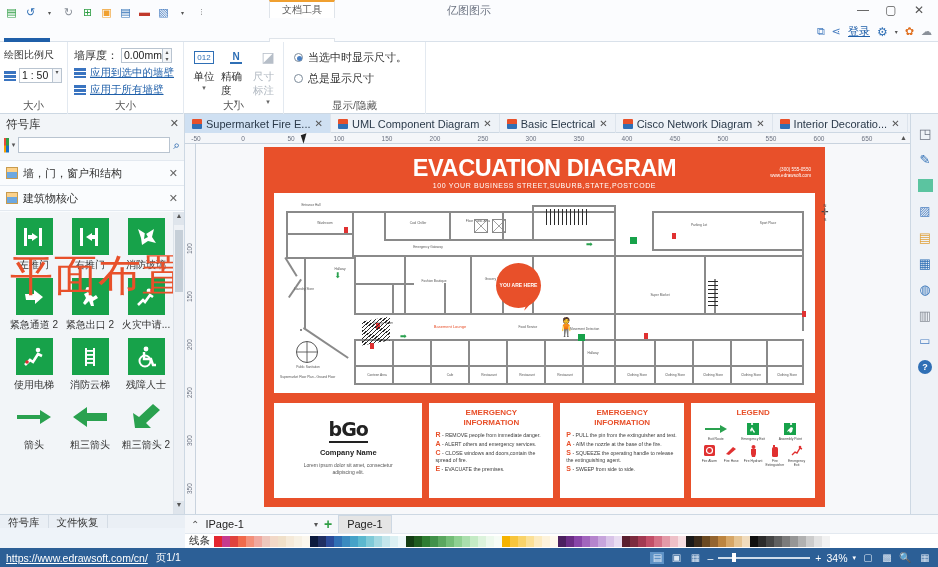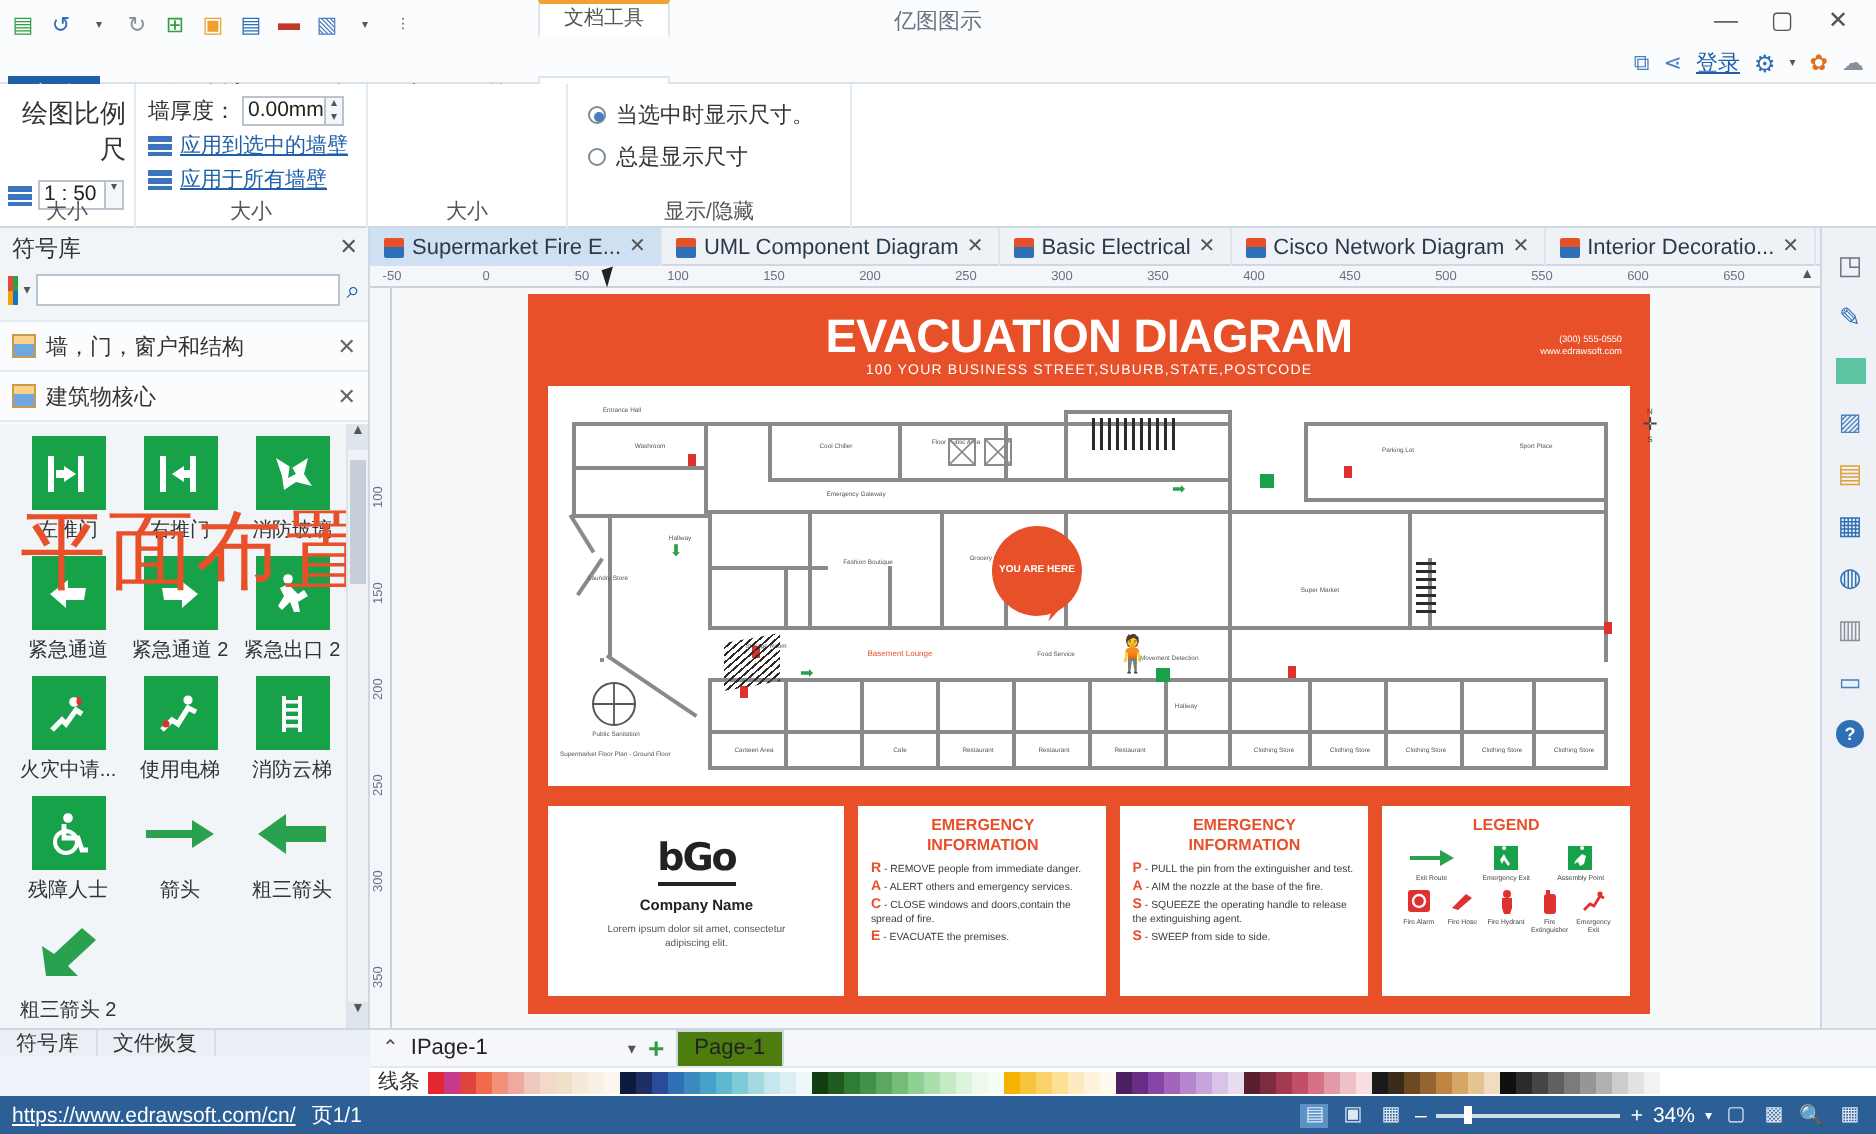--- a/index.html
+++ b/index.html
@@ -151,21 +151,21 @@
   .person { position:absolute; color:#e03131; font-size:18px; line-height:16px; }
 
   
   .rail { position:absolute; right:0; top:114px; width:28px; bottom:53px; background:#eef2f7;
      border-left:1px solid #cdd8e3; padding-top:6px; }
   .rail .ri { width:28px; height:26px; display:flex; align-items:center; justify-content:center; cursor:pointer; }
 
   
   .pagebar { position:absolute; left:185px; bottom:34px; right:0; height:19px; background:#f5f7fa;
      border-top:1px solid #cdd8e3; display:flex; align-items:center; gap:6px; padding:0 6px; font-size:11px; }
-  .ptab { padding:0 8px; line-height:17px; background:#4d7c0f; border:1px solid #cdd8e3; font-size:11px; }
+  .ptab { padding:0 8px; line-height:17px; background:#e5e5e5; border:1px solid #cdd8e3; font-size:11px; }
   .plus { color:#2f9e44; font-size:14px; font-weight:bold; cursor:pointer; }
   .palette { position:absolute; left:185px; bottom:19px; right:0; height:15px; background:#fff;
      display:flex; align-items:center; gap:4px; padding-left:4px; border-top:1px solid #e3e9f0; }
   .pal-lbl { font-size:10.5px; color:#333; }
   .sw { width:8px; height:11px; }
   .statusbar { position:absolute; left:0; bottom:0; width:938px; height:19px; background:#2c5f96;
      color:#fff; font-size:10.5px; display:flex; align-items:center; }
   .statusbar a { color:#fff; text-decoration:underline; margin-left:6px; }
   .sb-right { margin-left:auto; display:flex; align-items:center; gap:5px; padding-right:6px; }
   .sb-ic { width:14px; height:12px; display:flex; align-items:center; justify-content:center; font-size:10px; color:#dde8f4; }
@@ -211,21 +211,21 @@
     <div class="rt" style="left:132px;">页面布局</div>
     <div class="rt" style="left:196px;">视图</div>
     <div class="rt" style="left:234px;">符号</div>
     <div class="rt" style="left:272px;">帮助</div>
     <div class="rt active" style="left:269px;width:66px;text-align:center;padding:0;">平面图</div>
   </div>
 
   <div class="ribbon">
 
     <div class="grp" style="left:0;width:68px;">
-      <div style="padding:6px 4px 0 4px;font-size:13px;color:#333;text-align:right;">绘图比例尺</div>
+      <div style="padding:6px 4px 0 4px;font-size:10px;color:#333;">绘图比例尺</div>
       <div style="display:flex;align-items:center;gap:3px;padding:6px 4px;">
         <span class="swatchico"></span>
         <span style="display:inline-flex;">
           <span class="mini-input" style="width:34px;line-height:13px;">1 : 50</span>
           <span class="spin">
               <i>▾</i>
             </span>
         </span>
       </div>
       <div class="grp-label">大小</div>
@@ -247,20 +247,43 @@
         <a>应用到选中的墙壁</a>
       </div>
       <div class="linkrow" style="padding-left:6px;">
         <span class="swatchico"></span>
         <a>应用于所有墙壁</a>
       </div>
       <div class="grp-label">大小</div>
     </div>
 
     <div class="grp" style="left:184px;width:100px;">
+      <div style="display:flex;gap:2px;padding:4px 0 0 5px;">
+        <div class="bigbtn">
+          <div class="ic">
+            <span style="border:1.5px solid #2f6fb5;color:#2f6fb5;font-size:8px;padding:0 2px;line-height:11px;">012</span>
+          </div>
+          <div class="tx">单位</div>
+          <div class="cv">▾</div>
+        </div>
+        <div class="bigbtn">
+          <div class="ic">
+            <span style="color:#2f6fb5;font-weight:bold;font-size:10px;border-bottom:2px solid #2f6fb5;padding:0 2px;">N</span>
+          </div>
+          <div class="tx">精确度</div>
+          <div class="cv">▾</div>
+        </div>
+        <div class="bigbtn dis">
+          <div class="ic">
+            <span style="color:#b6bec8;font-size:14px;">◪</span>
+          </div>
+          <div class="tx">尺寸标注</div>
+          <div class="cv">▾</div>
+        </div>
+      </div>
       <div class="grp-label">大小</div>
     </div>
 
     <div class="grp" style="left:284px;width:142px;">
       <div style="padding:8px 0 0 10px;">
         <div class="radio-row">
           <span class="rad on"></span>
           <span>当选中时显示尺寸。</span>
         </div>
         <div class="radio-row">
@@ -326,28 +349,20 @@
         <div class="cell">
           <div class="sym grn">
             <svg width="28" height="28" viewBox="0 0 28 28">
                 <path d="M6 6 L14 11 L22 6 L20 14 L24 20 L16 18 L10 22 L9 15 Z" fill="#fff"></path>
                 <path d="M13 9 L16 14 L12 16 Z" fill="#17a24a"></path>
               </svg>
           </div>
           <div class="nm">消防玻璃</div>
         </div>
 
-        <div class="cell">
-          <div class="sym grn">
-            <svg width="28" height="28" viewBox="0 0 28 28">
-                <path d="M5 14 L14 7 L14 11 L23 11 L22 17 L13 17 L13 21 Z" fill="#fff"></path>
-              </svg>
-          </div>
-          <div class="nm">紧急通道</div>
-        </div>
         <div class="cell">
           <div class="sym grn">
             <svg width="28" height="28" viewBox="0 0 28 28">
                 <path d="M23 14 L14 7 L14 11 L5 11 L6 17 L15 17 L15 21 Z" fill="#fff"></path>
               </svg>
           </div>
           <div class="nm">紧急通道 2</div>
         </div>
 
         <div class="cell">

